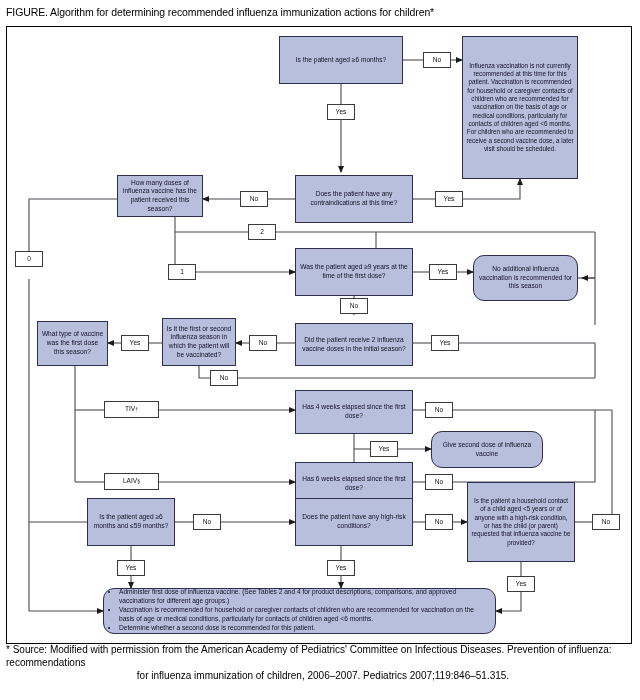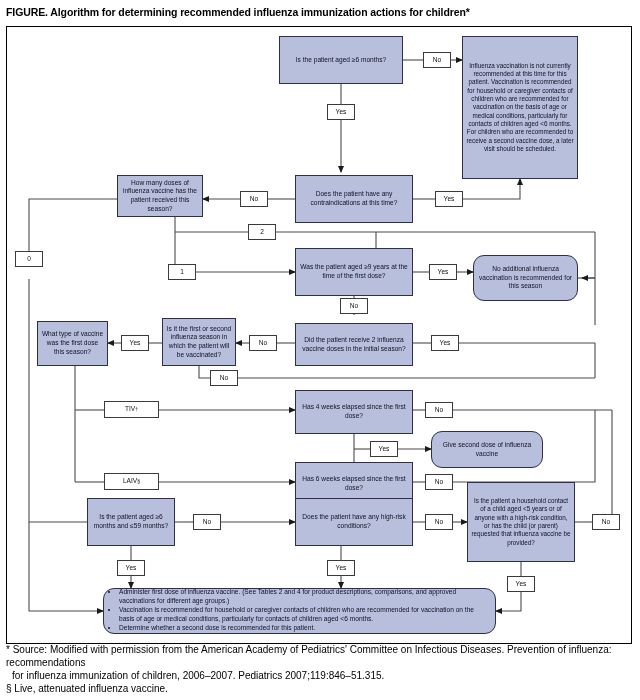--- a/index.html
+++ b/index.html
@@ -14,21 +14,21 @@
     color: #000000;
     position: relative;
     overflow: hidden;
   }
   #figure-title {
     position: absolute;
     left: 6px;
     top: 6px;
     width: 628px;
     font-size: 10.5px;
-    font-weight: bold;
+    font-weight: normal;
     letter-spacing: -0.1px;
   }
   #chart-frame {
     position: absolute;
     left: 6px;
     top: 26px;
     width: 626px;
     height: 618px;
     border: 1px solid #000000;
     box-sizing: border-box;
@@ -92,21 +92,21 @@
   #footnotes {
     position: absolute;
     left: 6px;
     top: 644px;
     width: 628px;
     font-size: 10px;
     line-height: 1.28;
     color: #000000;
   }
   #footnotes div { margin-bottom: 0.5px; }
-  #footnotes .indent { padding-left: 6px; }
+  #footnotes .indent { padding-left: 6px; text-align: center; }
 </style>
 </head>
 <body>
 
 <div id="figure-title">FIGURE. Algorithm for determining recommended influenza immunization actions for children*</div>
 
 <div id="chart-frame">
 
   <svg id="svg-layer" viewBox="0 0 626 618">
     <defs>
@@ -369,14 +369,13 @@
 
   <div class="label" style="left:500px; top:549px; width:28px; height:16px;">
     <span>Yes</span>
   </div>
 
 </div>
 
 <div id="footnotes">
   <div>* Source: Modified with permission from the American Academy of Pediatrics' Committee on Infectious Diseases. Prevention of influenza: recommendations</div>
   <div class="indent">for influenza immunization of children, 2006–2007. Pediatrics 2007;119:846–51.315.</div>
-  <div>§ Live, attenuated influenza vaccine.</div>
 </div>
 
 </body></html>

